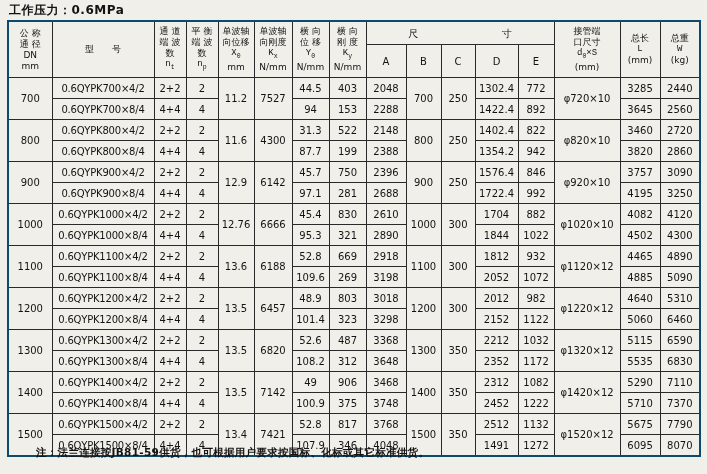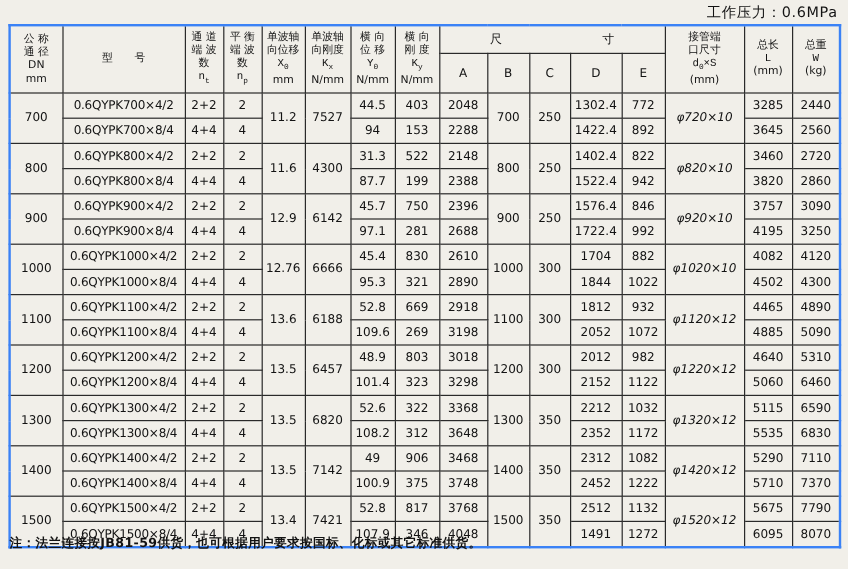--- a/index.html
+++ b/index.html
@@ -4,48 +4,48 @@
 <style>
   html,body{margin:0;padding:0;}
   body{
     width:707px;height:474px;overflow:hidden;
     background:#f1efe9;color:#131313;
     font-family:"DejaVu Sans","Liberation Sans",sans-serif;
     position:relative;
   }
   .titlebar{
     position:absolute;top:2px;left:9px;right:9px;
-    display:flex;justify-content:flex-end;align-items:flex-end;
-    font-size:12px;font-weight:normal;letter-spacing:.5px;
+    display:flex;justify-content:space-between;align-items:flex-end;
+    font-size:12px;font-weight:bold;letter-spacing:.5px;
   }
   table.spec{
     position:absolute;top:20px;left:7px;
     border-collapse:collapse;table-layout:fixed;width:692px;
     background:transparent;
   }
-  table.spec{border:2px solid #3b82f6;}
+  table.spec{border:2px solid #0c4a6e;}
   .spec th,.spec td{
     border:1px solid #2a2a2a;
     text-align:center;vertical-align:middle;
     padding:0;overflow:hidden;white-space:nowrap;
   }
   .spec thead th{font-weight:normal;font-size:9px;line-height:11px;}
   .spec thead .hlines{display:flex;flex-direction:column;align-items:center;justify-content:center;}
   .spec thead .sym{font-size:9px;font-family:Liberation Mono, monospace;}
   .spec thead sub{font-size:6.5px;}
   .spec thead tr.h1 th{height:22px;}
   .spec thead tr.h2 th{height:32px;font-size:10px;}
   .spec thead th[rowspan]{height:56px;}
   .size-spread{display:flex;justify-content:space-around;width:100%;font-size:10px;}
   .spec tbody td{font-size:10px;height:20px;}
   .spec td.c-model{font-size:10px;letter-spacing:-0.2px;margin-left:16px;}
-  .spec td.c-pipe{font-size:10px;font-style:italic;}
+  .spec td.c-pipe{font-size:10px;}
   .footnote{
     position:absolute;left:8px;top:446px;right:8px;
-    font-size:10.5px;font-weight:bold;letter-spacing:.3px;
+    font-size:10.5px;font-weight:bold;letter-spacing:.3px;padding-left:28px;
   }
 </style>
 </head>
 <body>
 
 <div class="titlebar">
   <span>工作压力：0.6MPa</span>
 </div>
 
 <table class="spec">
@@ -215,21 +215,21 @@
     <td>3460</td>
     <td>2720</td>
   </tr>
   <tr>
     <td class="c-model">0.6QYPK800×8/4</td>
     <td>4+4</td>
     <td>4</td>
     <td>87.7</td>
     <td>199</td>
     <td>2388</td>
-    <td>1522.4</td>
+    <td>1354.2</td>
     <td>942</td>
     <td>3820</td>
     <td>2860</td>
   </tr>
 
   <tr>
     <td rowspan="2">900</td>
     <td class="c-model">0.6QYPK900×4/2</td>
     <td>2+2</td>
     <td>2</td>
@@ -353,21 +353,21 @@
   </tr>
 
   <tr>
     <td rowspan="2">1300</td>
     <td class="c-model">0.6QYPK1300×4/2</td>
     <td>2+2</td>
     <td>2</td>
     <td rowspan="2">13.5</td>
     <td rowspan="2">6820</td>
     <td>52.6</td>
-    <td>322</td>
+    <td>487</td>
     <td>3368</td>
     <td rowspan="2">1300</td>
     <td rowspan="2">350</td>
     <td>2212</td>
     <td>1032</td>
     <td rowspan="2" class="c-pipe">φ1320×12</td>
     <td>5115</td>
     <td>6590</td>
   </tr>
   <tr>

